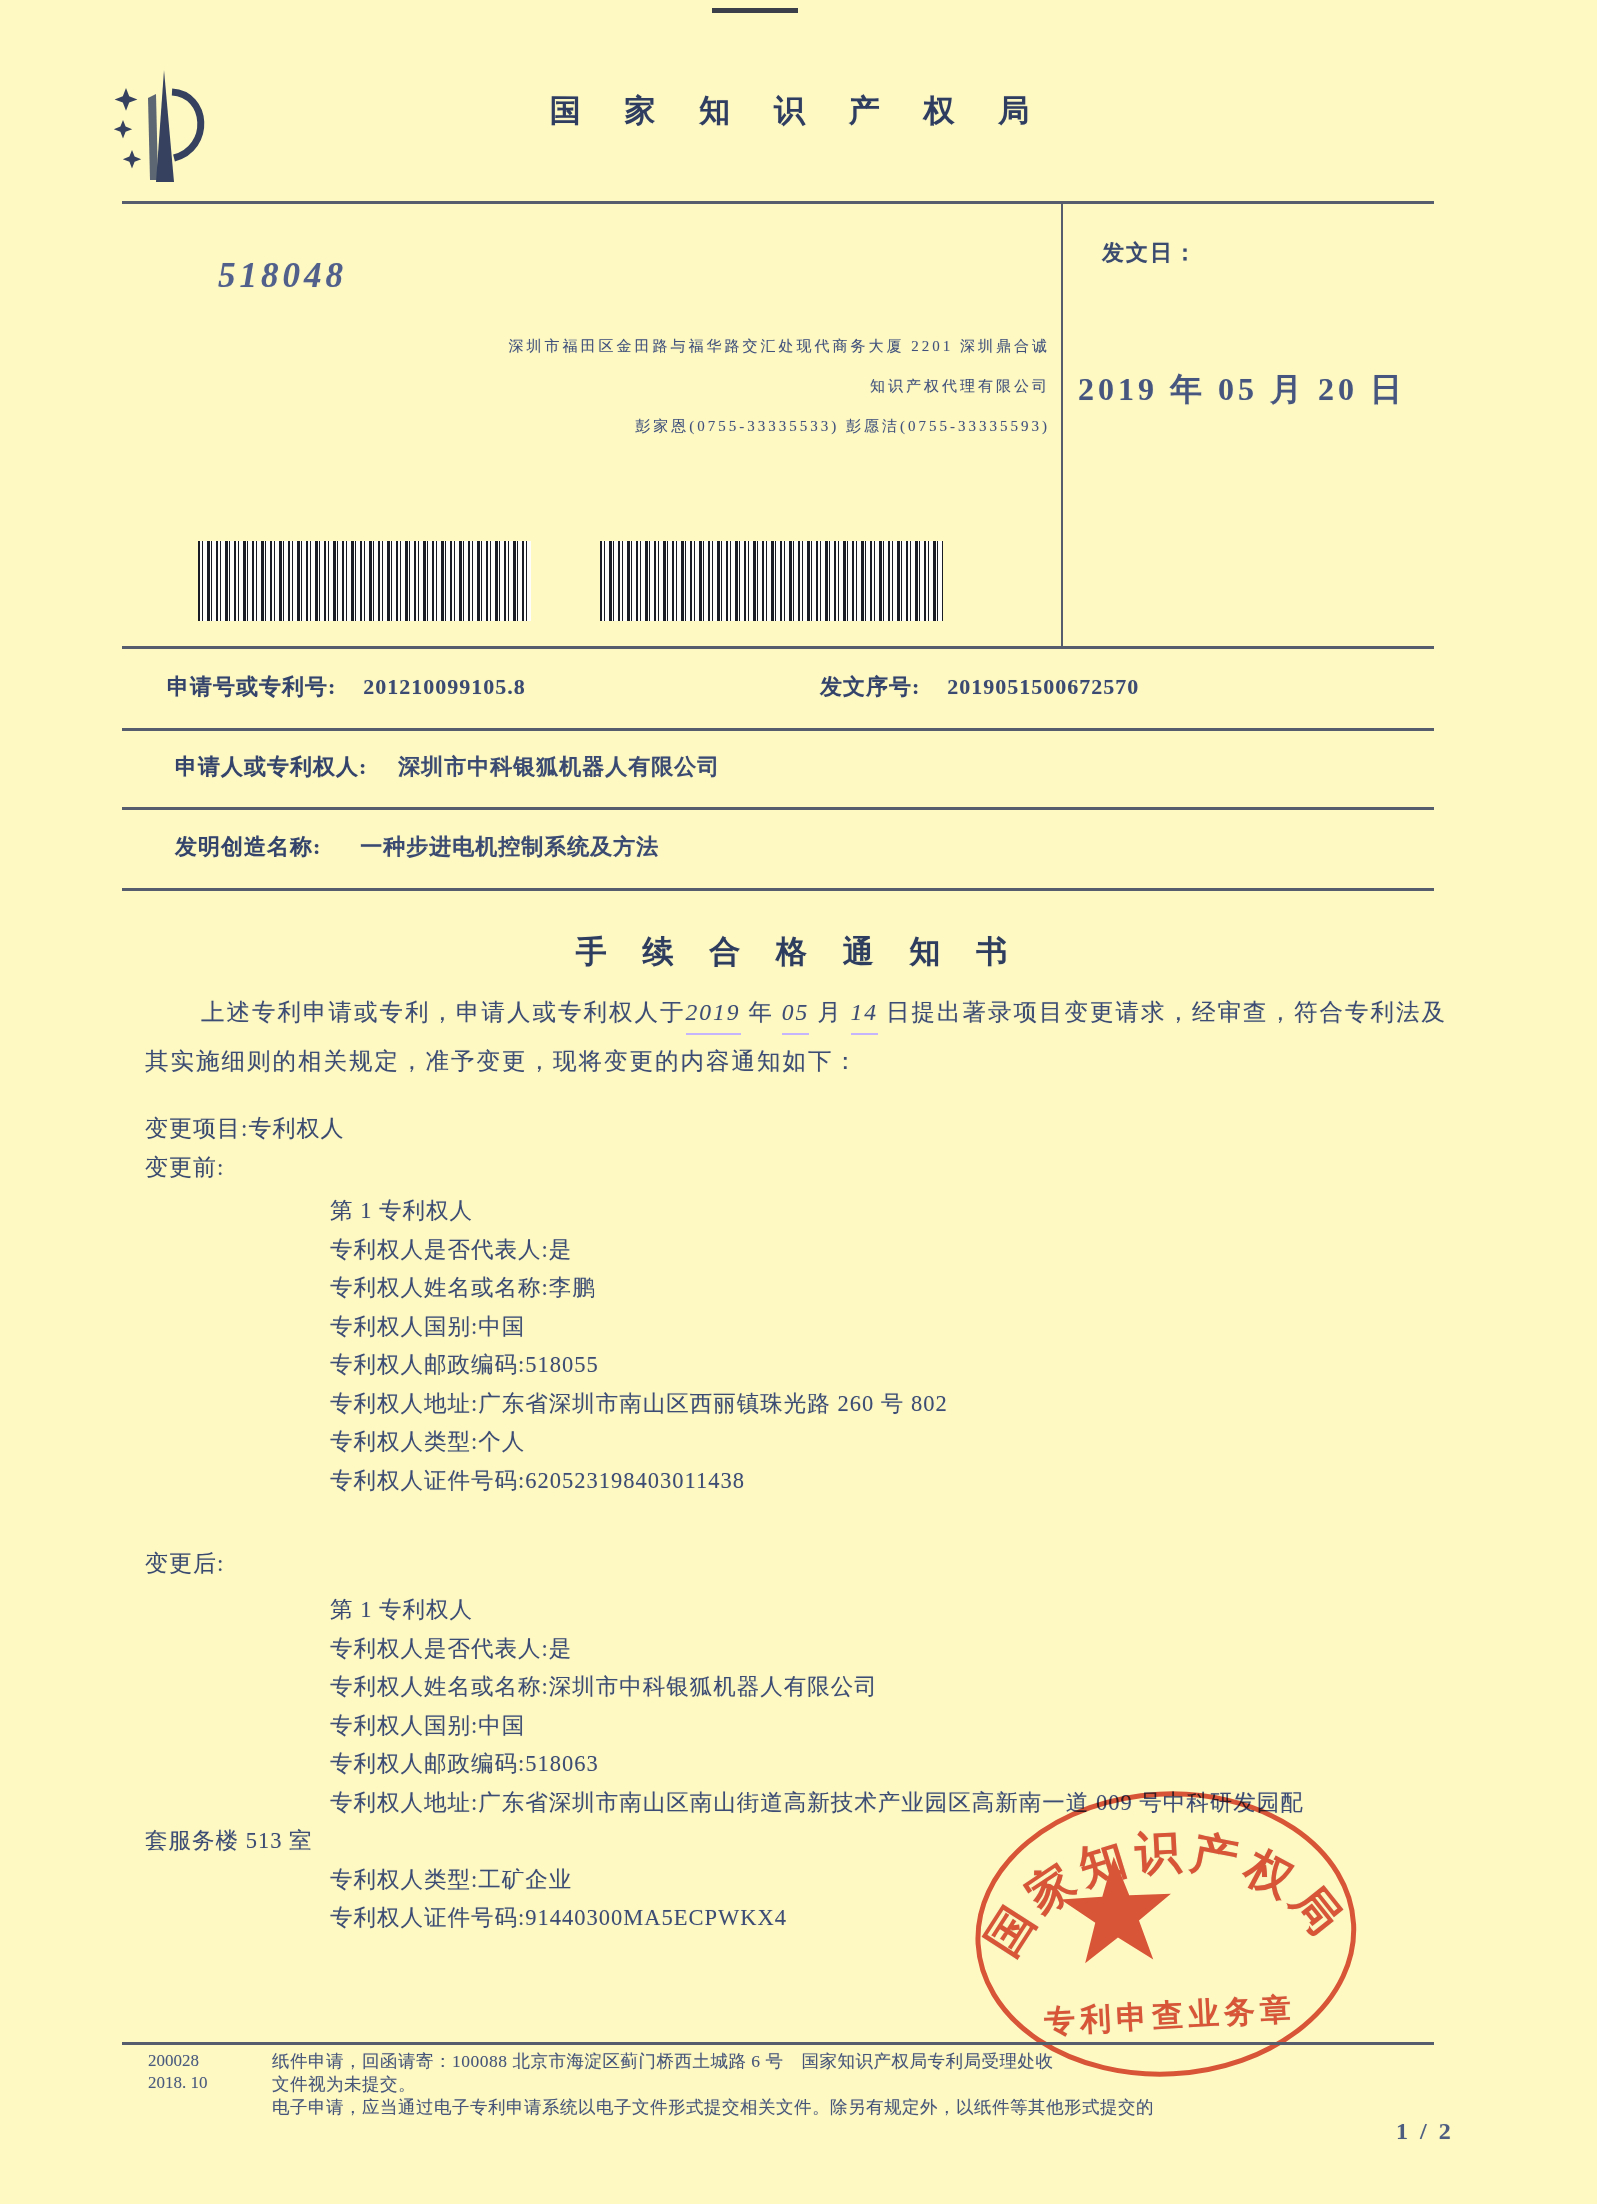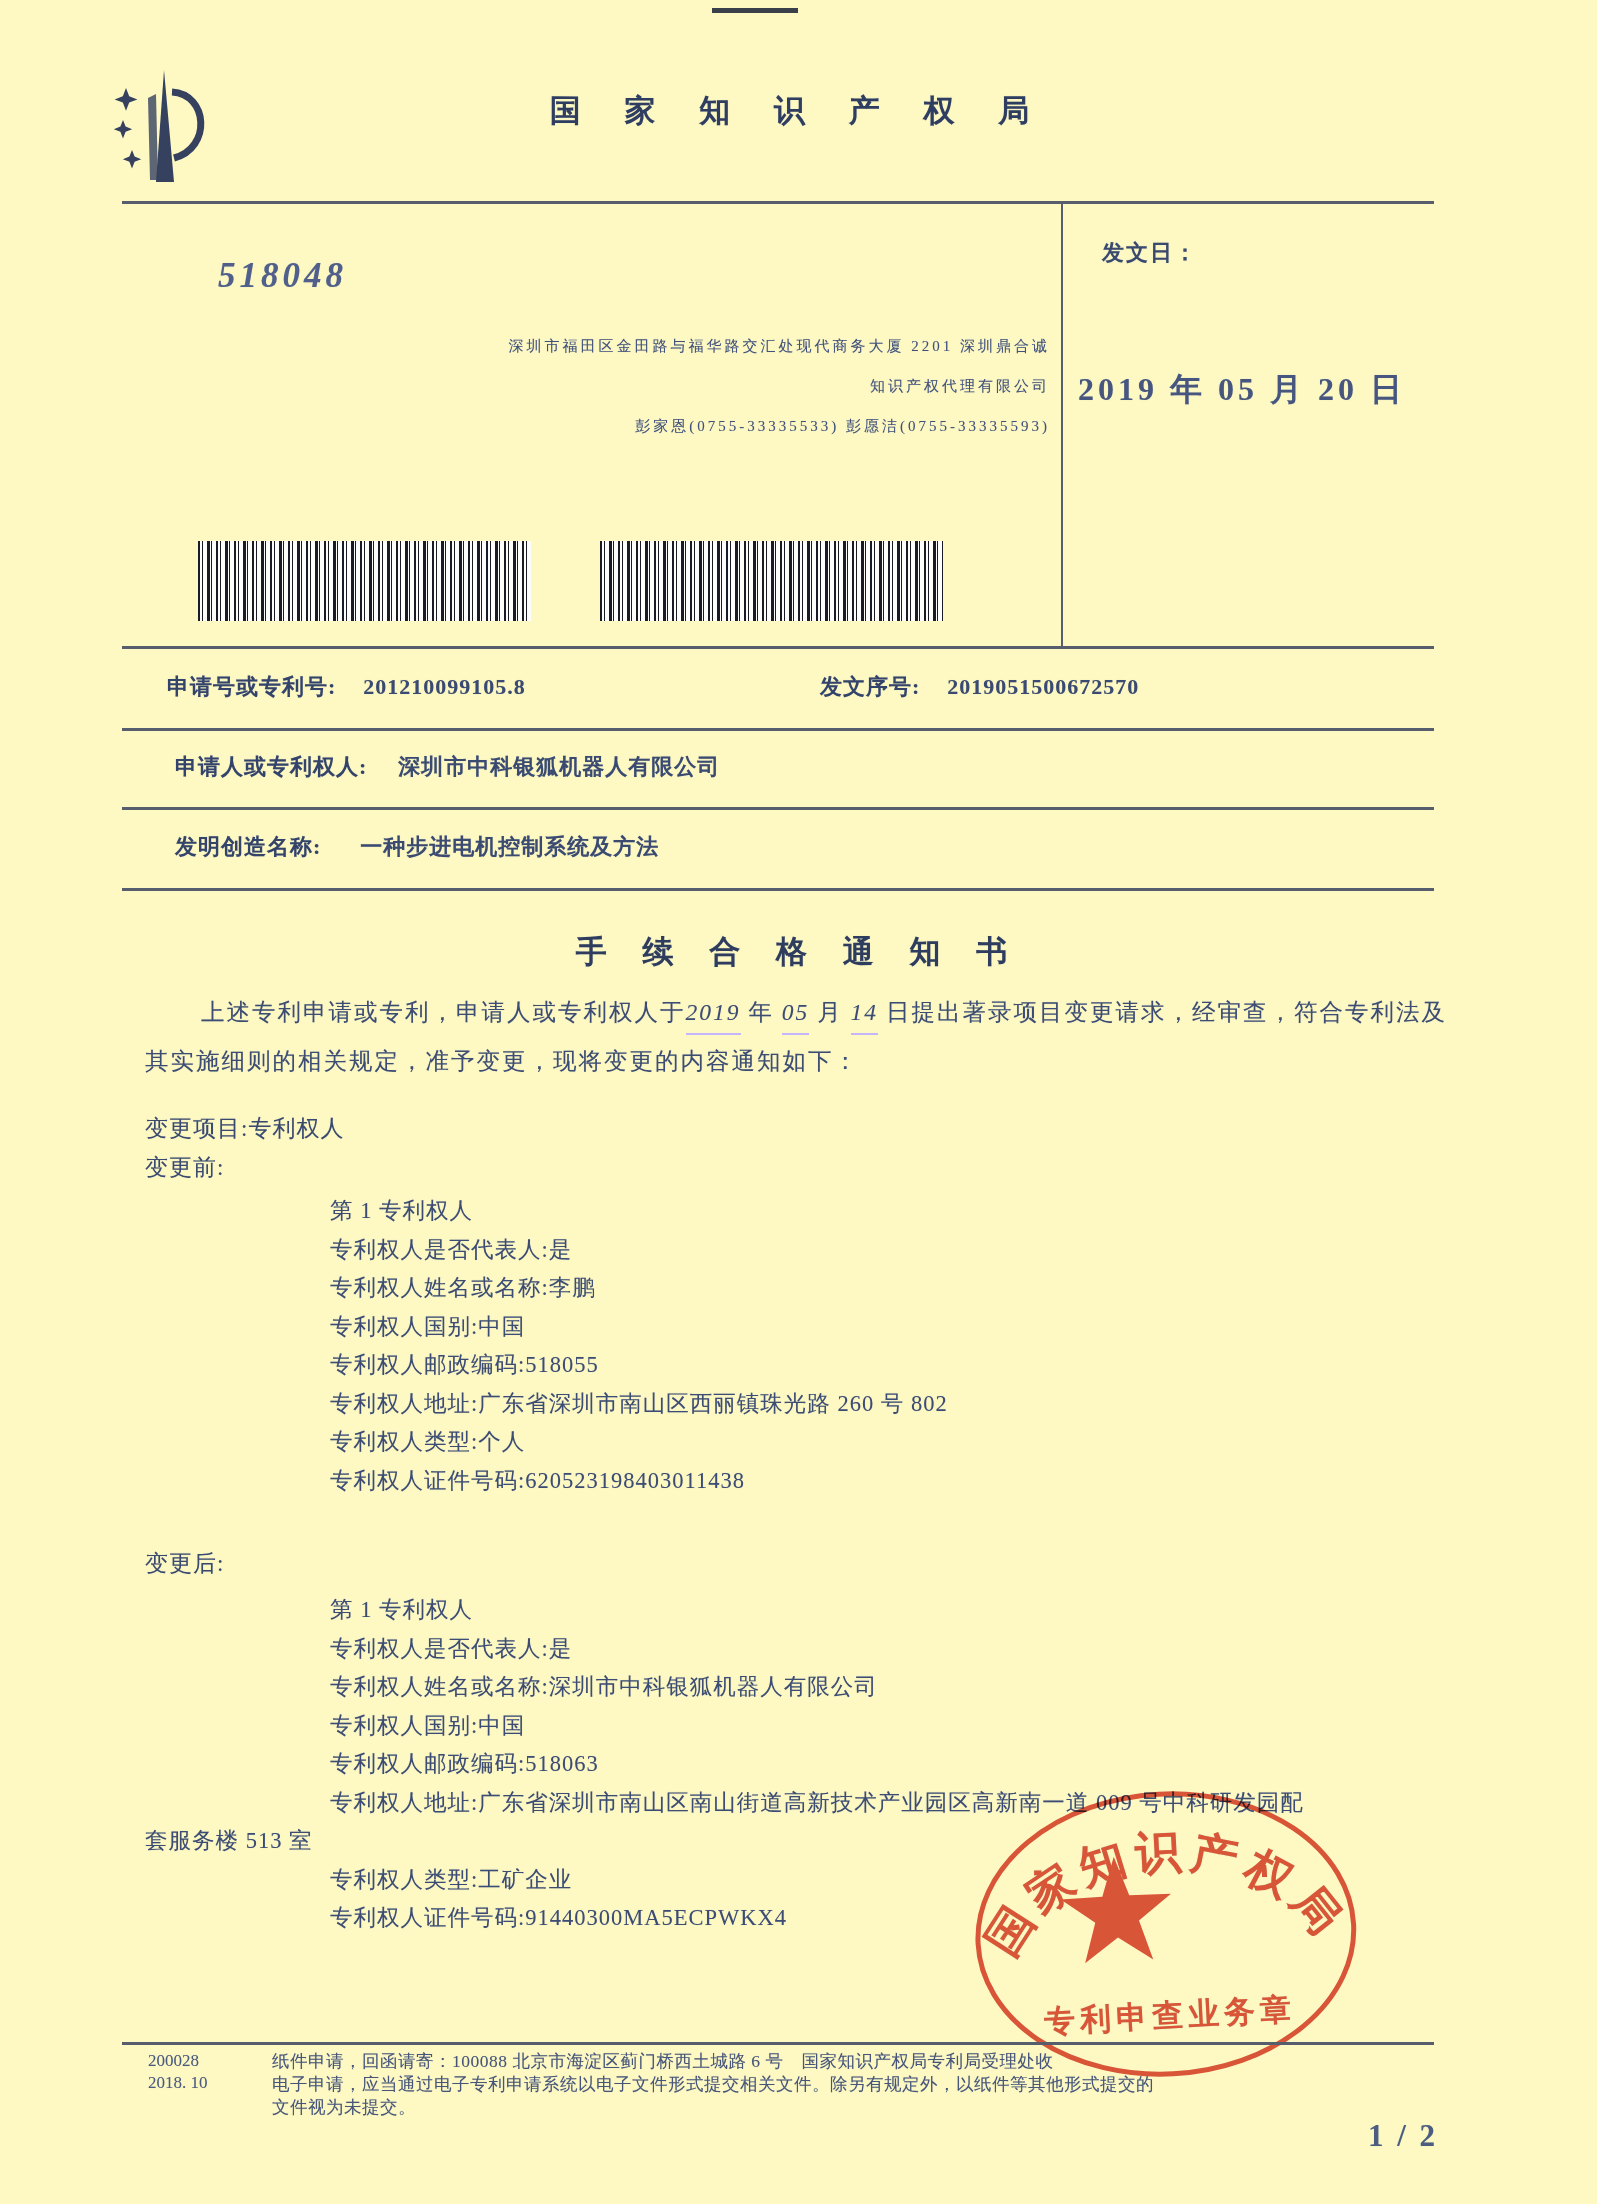--- a/index.html
+++ b/index.html
@@ -27,21 +27,21 @@
   .gap{display:inline-block;width:26px;}
   .noticetitle{width:100%;text-align:center;font-size:31px;font-weight:700;letter-spacing:14px;color:#2e3d5e;}
   .para{width:1312px;font-size:23.5px;letter-spacing:2px;line-height:49px;text-indent:56px;color:#3c4c72;}
   .u{border-bottom:2px solid #c4b5fd;padding-bottom:8px;font-style:italic;}
   .changelabel{font-size:23px;letter-spacing:1px;color:#3a4a6e;}
   .detailblock{font-size:22.5px;letter-spacing:1px;line-height:38.5px;color:#3c4c72;width:1122px;}
   .hang{margin-left:-185px;text-indent:185px;width:1160px;}
   .stampwrap{transform:rotate(-3deg);opacity:.88;mix-blend-mode:multiply;}
   .footnote{font-size:17.5px;line-height:23px;letter-spacing:.5px;color:#465578;}
   .formno{font-size:17px;line-height:22px;color:#4a5a7c;}
-  .pageno{font-size:31px;font-weight:700;letter-spacing:3px;color:#4d5d80;}
+  .pageno{font-size:24px;font-weight:700;letter-spacing:3px;color:#4d5d80;margin-left:28px;}
   .artifact{background:#3a3f4a;}
 </style>
 </head>
 <body>
 
 <div class="page">
 
   <div class="abs artifact" style="left:712px;top:8px;width:86px;height:5px;"></div>
 
   <svg class="abs" style="left:112px;top:68px;" width="108" height="118" viewBox="0 0 108 118">
@@ -153,19 +153,19 @@
 
   <div class="hr" style="top:2042px;"></div>
 
   <div class="abs formno" style="left:148px;top:2050px;">
     <div>200028</div>
     <div>2018. 10</div>
   </div>
 
   <div class="abs footnote" style="left:272px;top:2050px;width:1085px;">
     <div>纸件申请，回函请寄：100088 北京市海淀区蓟门桥西土城路 6 号　国家知识产权局专利局受理处收</div>
+    <div>文件视为未提交。</div>
     <div>电子申请，应当通过电子专利申请系统以电子文件形式提交相关文件。除另有规定外，以纸件等其他形式提交的</div>
-    <div>文件视为未提交。</div>
   </div>
 
   <div class="abs pageno" style="left:1368px;top:2118px;">1 / 2</div>
 
 </div>
 
 </body></html>

